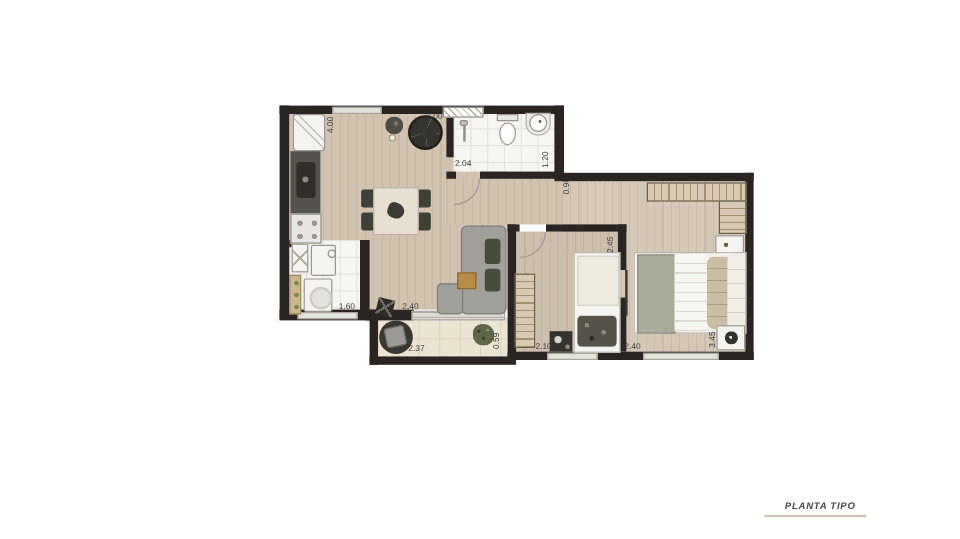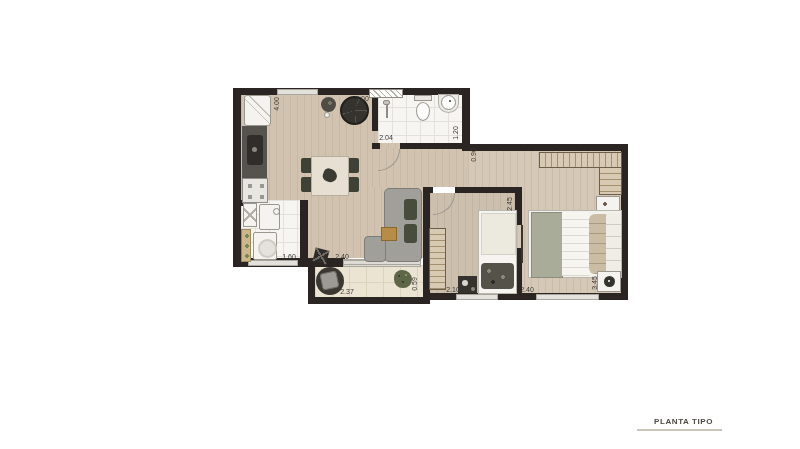--- a/index.html
+++ b/index.html
@@ -27,21 +27,21 @@
   .dim{position:absolute;font-size:7px;line-height:7px;color:#3c3a36;white-space:nowrap;
     transform:translate(-50%,-50%);z-index:40;}
   .dim.v{transform:translate(-50%,-50%) rotate(-90deg);}
   .furn{position:absolute;box-sizing:border-box;}
   .wardrobe-h{background-color:#d8cab2;border:1px solid #6b5f4c;
     background-image:repeating-linear-gradient(90deg,transparent 0 5px,#a3916e 5px 6px);}
   .wardrobe-v{background-color:#d8cab2;border:1px solid #6b5f4c;
     background-image:repeating-linear-gradient(180deg,transparent 0 5px,#a3916e 5px 6px);}
   .white-box{background:#f4f3f0;border:1px solid #9a978f;}
   #title-line{position:absolute;background:#cbc5ba;}
-  #title-label{position:absolute;font-size:8px;font-weight:bold;letter-spacing:.6px;color:#4e4942;}
+  #title-label{position:absolute;font-size:8px;font-weight:bold;letter-spacing:.6px;color:#4e4942;font-style:italic;}
 </style>
 </head>
 <body>
 
 <div id="stage">
 
   <div class="floor-wood" style="left:241px;top:93px;width:182px;height:165px;"></div>
   <div class="floor-wood" style="left:372px;top:148px;width:98px;height:39px;"></div>
   <div class="floor-wood suite" style="left:468px;top:151px;width:153px;height:142px;"></div>
   <div class="floor-wood dim2" style="left:430px;top:193px;width:85px;height:100px;"></div>

